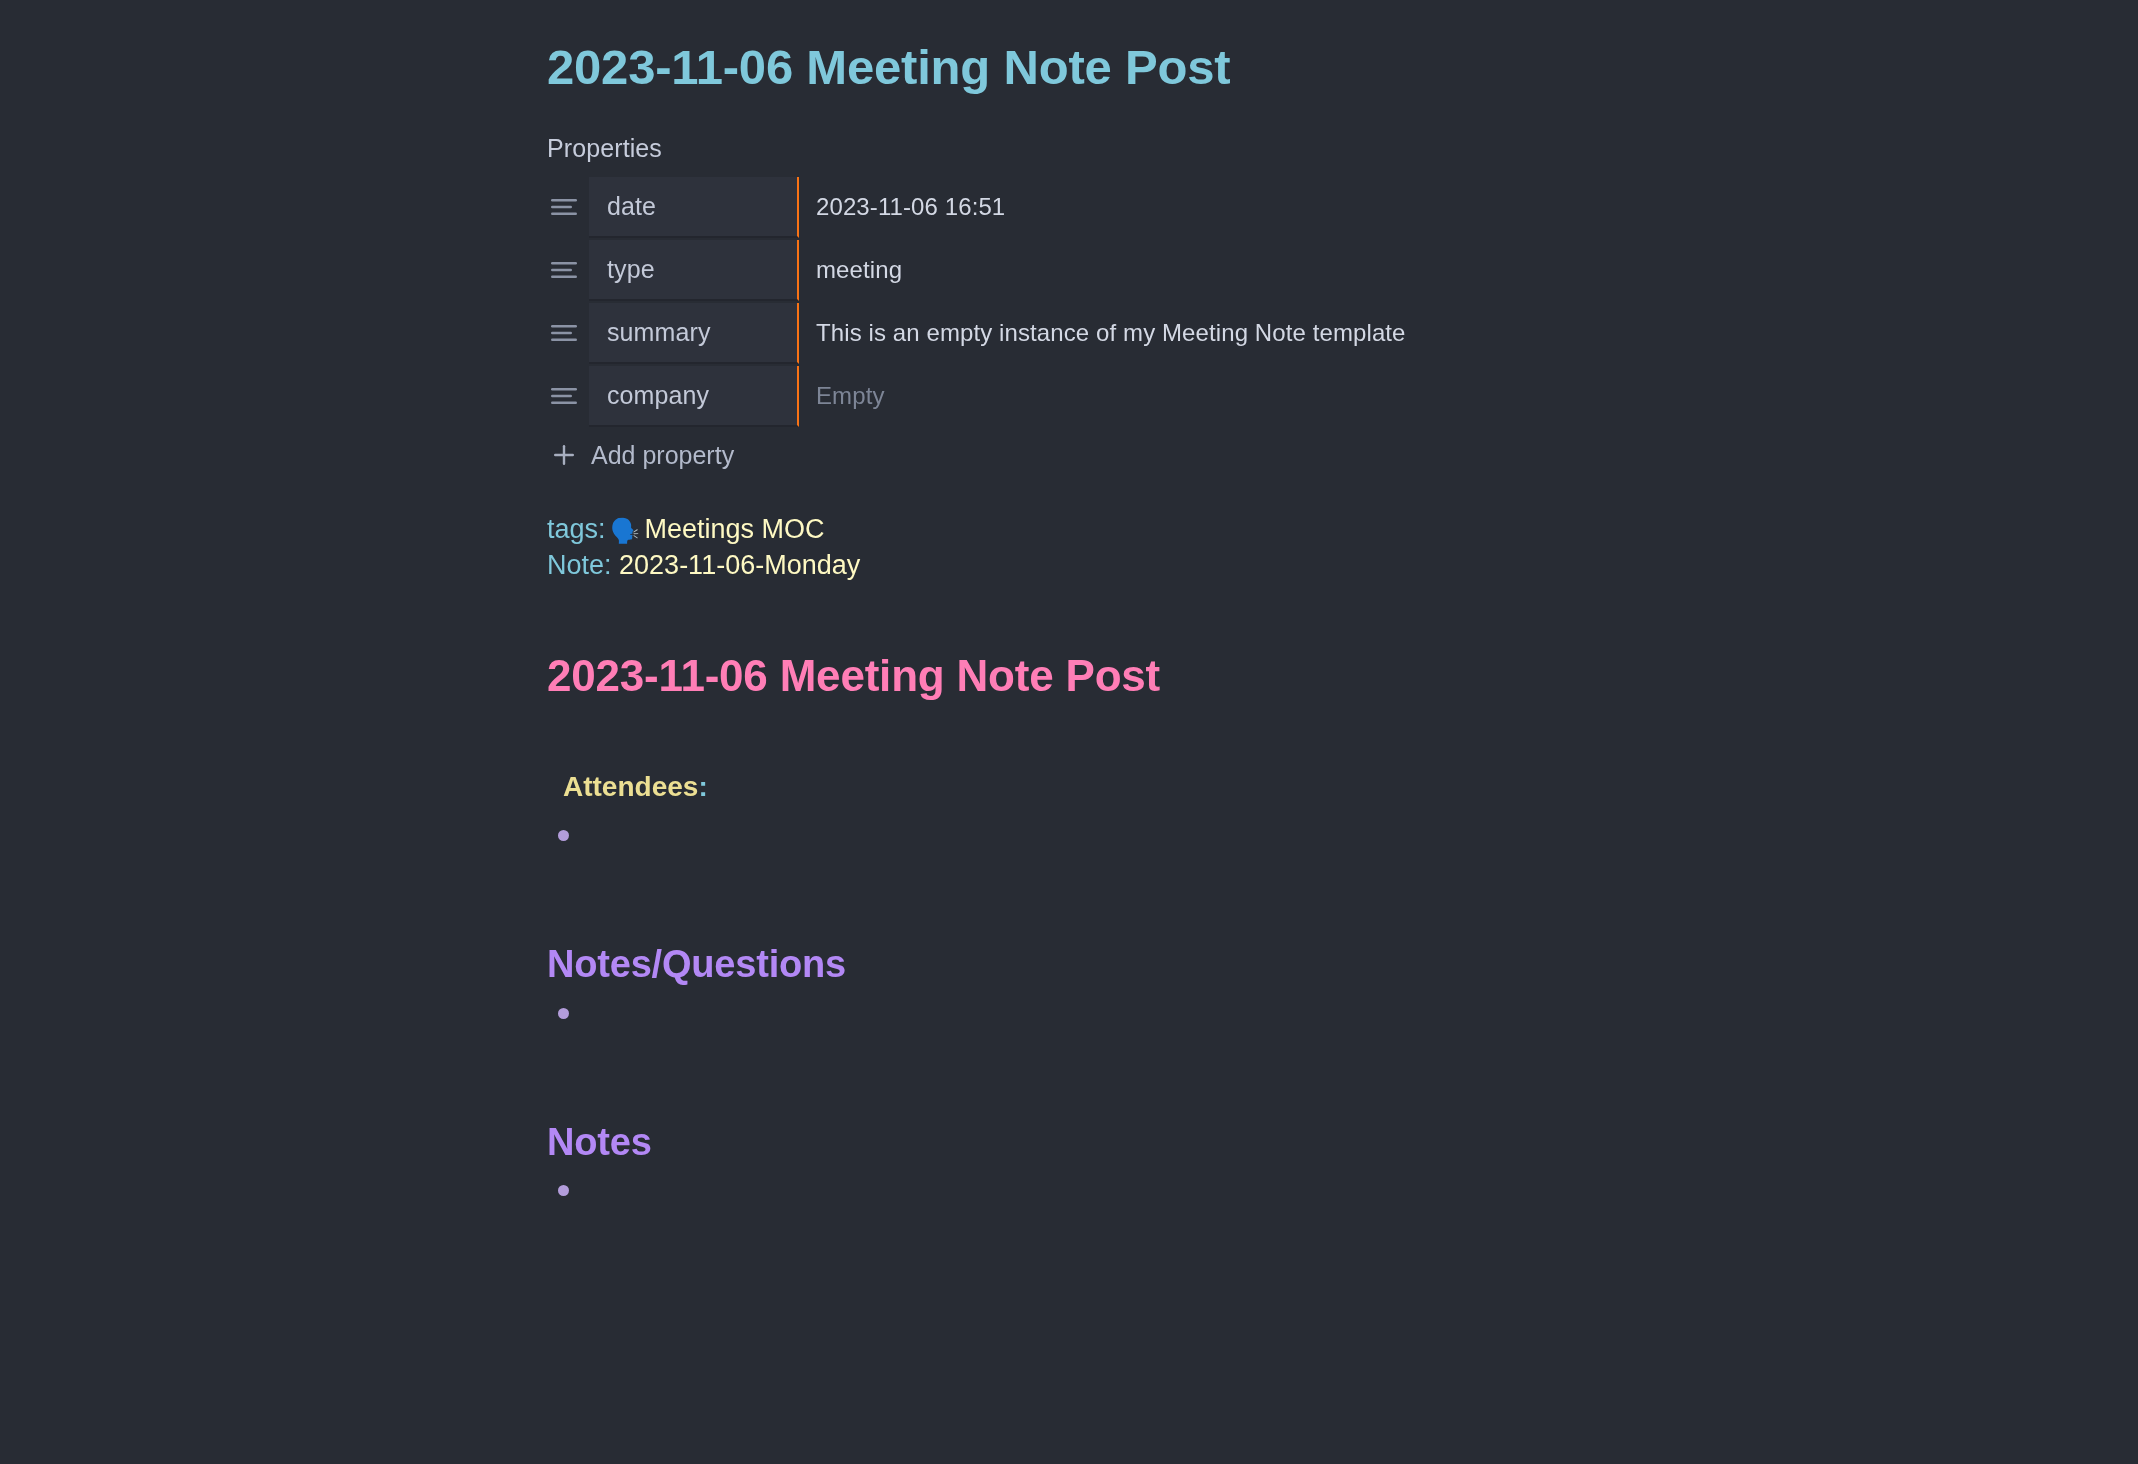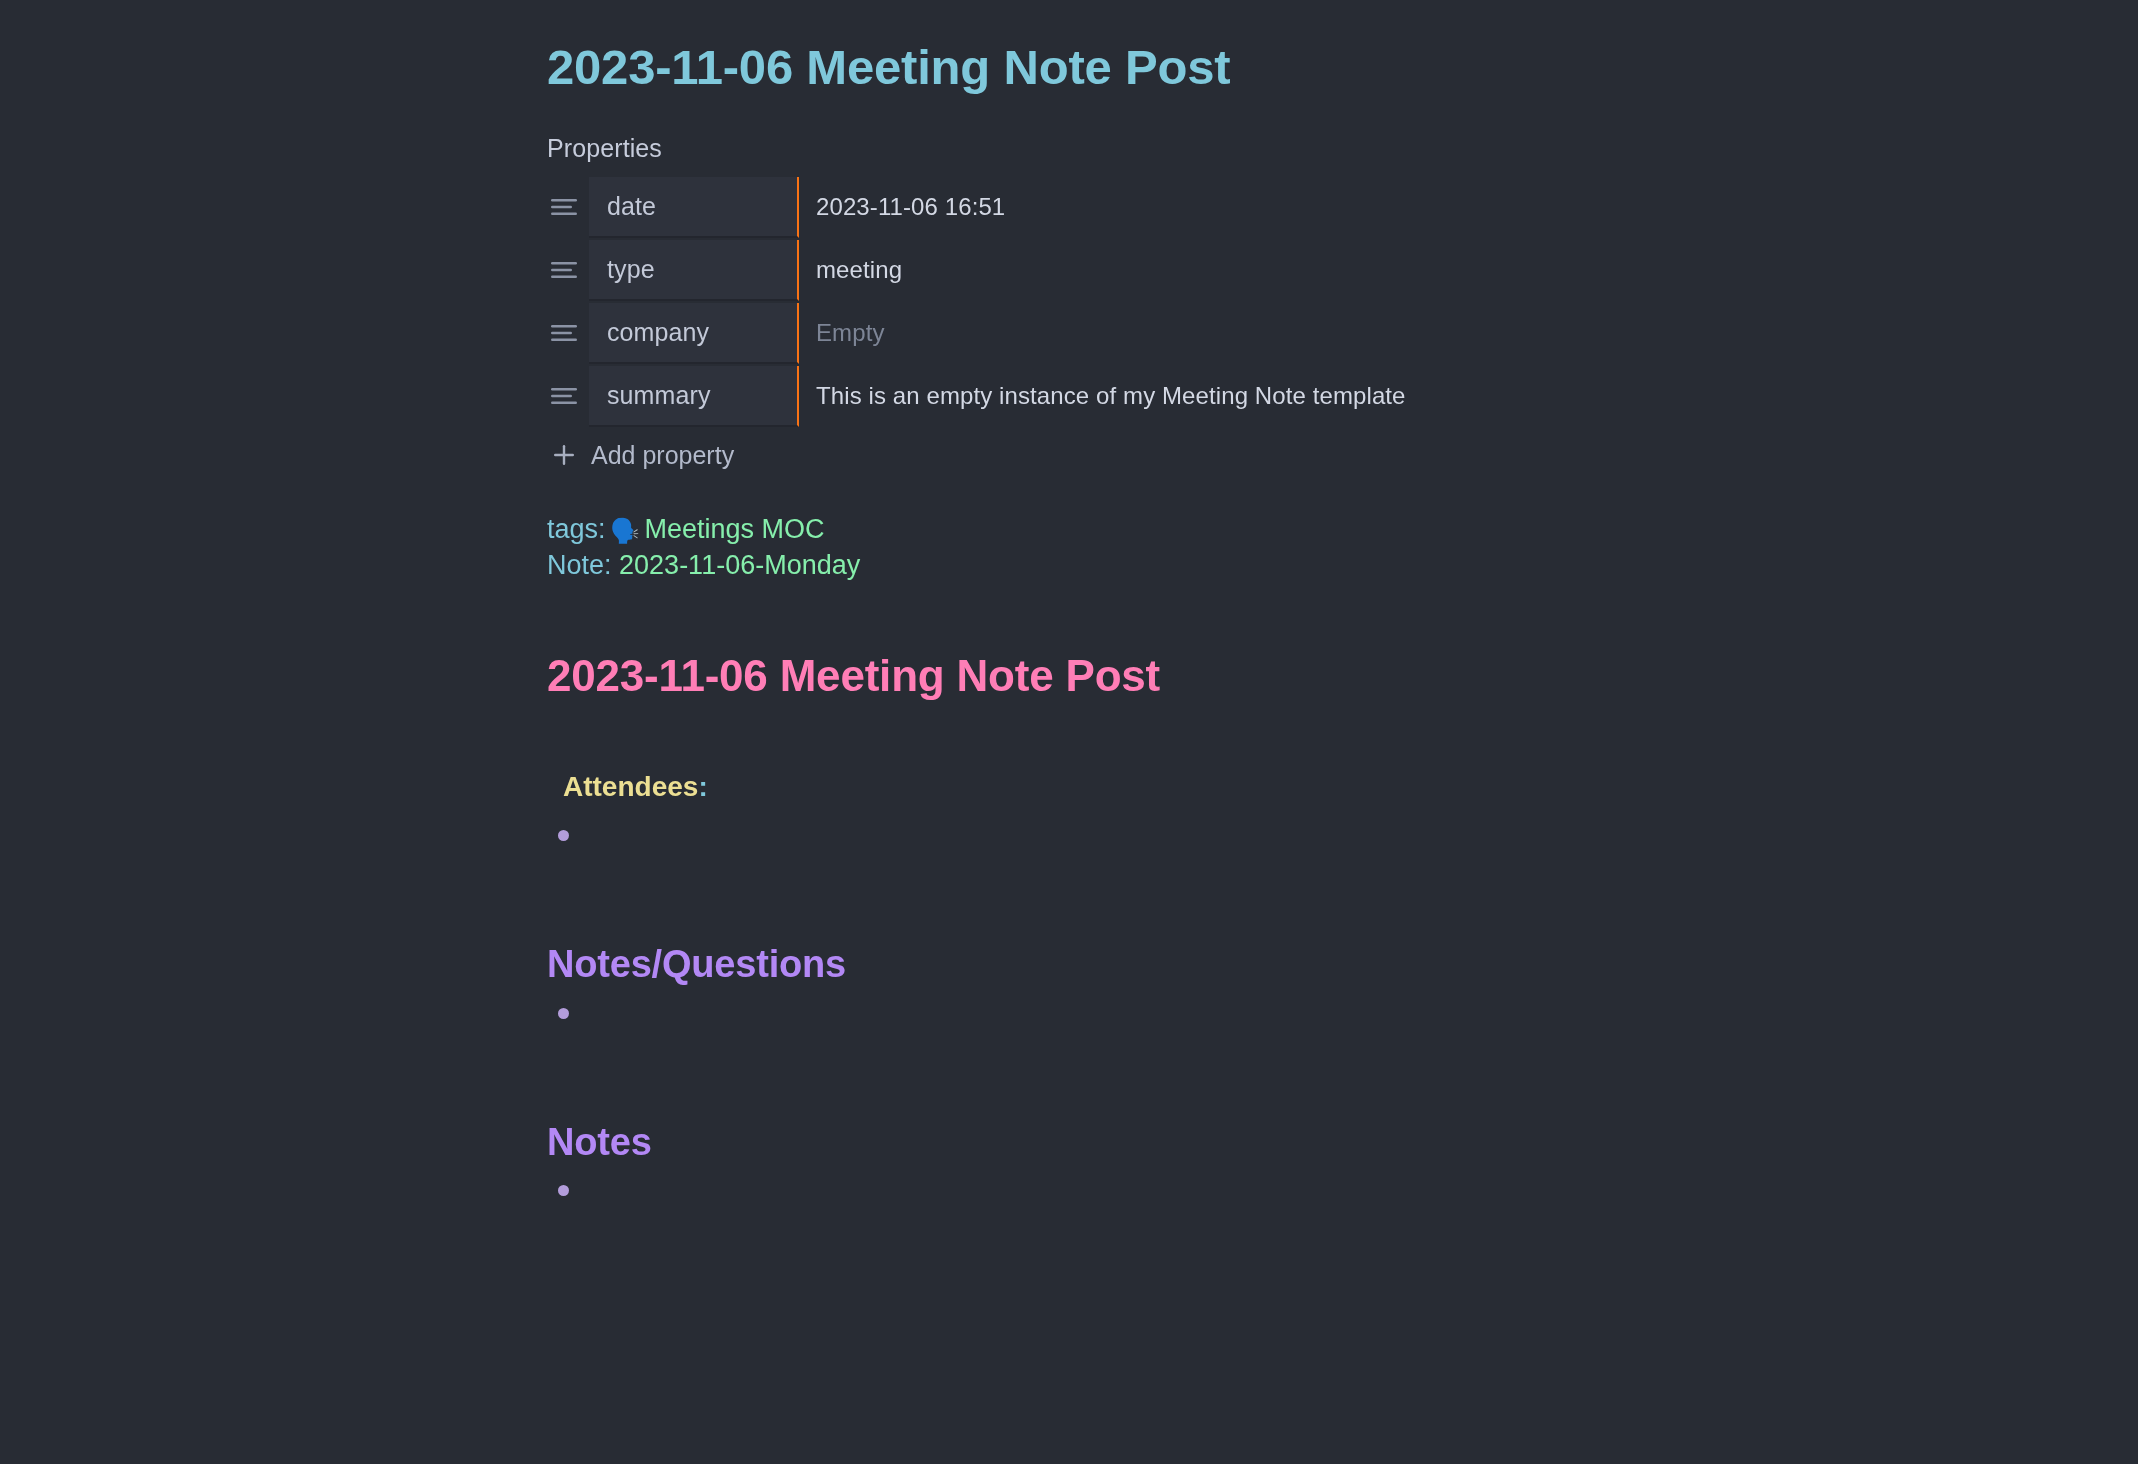--- a/index.html
+++ b/index.html
@@ -120,21 +120,21 @@
     font-size: 27px;
     line-height: 1.33;
   }
   .meta-line {
     white-space: nowrap;
   }
   .meta-key {
     color: #7fc8db;
   }
   .meta-val {
-    color: #86efac;
+    color: #fef9c3;
   }
   .tag-emoji {
     font-size: 24px;
     margin: 0 4px 0 5px;
     vertical-align: -1px;
   }
 
   
   .h1-pink {
     margin: 0;
@@ -230,34 +230,34 @@
       </div>
 
       <div class="prop-row">
         <div class="prop-drag">
           <svg class="lines-icon" width="26" height="18" viewBox="0 0 26 18">
             <rect x="0" y="1" width="26" height="2.4" rx="1.2" fill="#8b93a5"></rect>
             <rect x="0" y="7.8" width="21" height="2.4" rx="1.2" fill="#8b93a5"></rect>
             <rect x="0" y="14.6" width="26" height="2.4" rx="1.2" fill="#8b93a5"></rect>
           </svg>
         </div>
+        <div class="prop-key">summary</div>
+        <div class="prop-value">This is an empty instance of my Meeting Note template</div>
+      </div>
+
+      <div class="prop-row">
+        <div class="prop-drag">
+          <svg class="lines-icon" width="26" height="18" viewBox="0 0 26 18">
+            <rect x="0" y="1" width="26" height="2.4" rx="1.2" fill="#8b93a5"></rect>
+            <rect x="0" y="7.8" width="21" height="2.4" rx="1.2" fill="#8b93a5"></rect>
+            <rect x="0" y="14.6" width="26" height="2.4" rx="1.2" fill="#8b93a5"></rect>
+          </svg>
+        </div>
         <div class="prop-key">company</div>
         <div class="prop-value empty">Empty</div>
-      </div>
-
-      <div class="prop-row">
-        <div class="prop-drag">
-          <svg class="lines-icon" width="26" height="18" viewBox="0 0 26 18">
-            <rect x="0" y="1" width="26" height="2.4" rx="1.2" fill="#8b93a5"></rect>
-            <rect x="0" y="7.8" width="21" height="2.4" rx="1.2" fill="#8b93a5"></rect>
-            <rect x="0" y="14.6" width="26" height="2.4" rx="1.2" fill="#8b93a5"></rect>
-          </svg>
-        </div>
-        <div class="prop-key">summary</div>
-        <div class="prop-value">This is an empty instance of my Meeting Note template</div>
       </div>
 
       <div class="add-property">
         <svg class="plus-icon" width="26" height="26" viewBox="0 0 26 26">
           <rect x="11.8" y="3" width="2.4" height="20" rx="1.2" fill="#a7aebf"></rect>
           <rect x="3" y="11.8" width="20" height="2.4" rx="1.2" fill="#a7aebf"></rect>
         </svg>
         <span>Add property</span>
       </div>
     </div>

